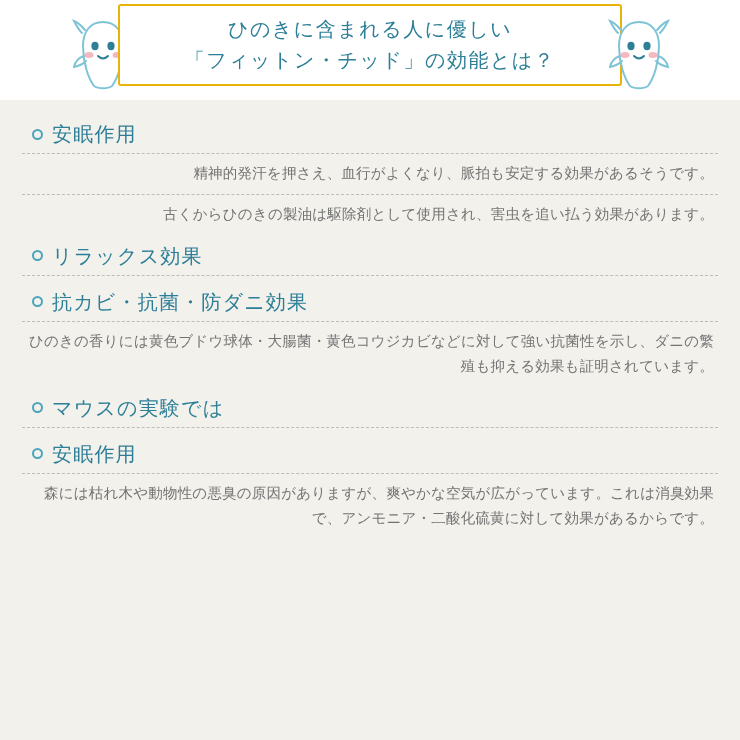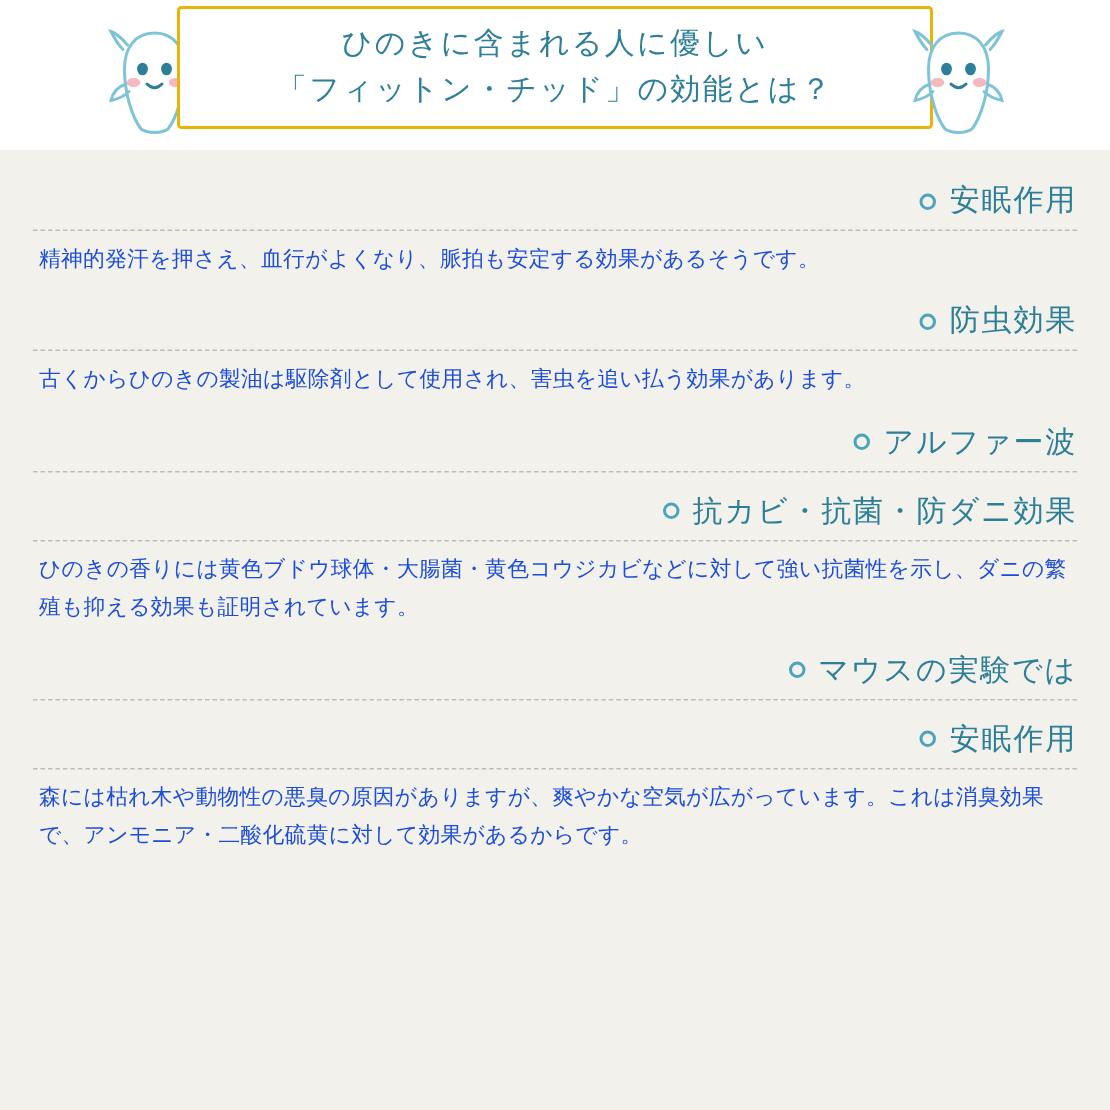--- a/index.html
+++ b/index.html
@@ -65,21 +65,20 @@
     padding: 14px 22px 0 22px;
     box-sizing: border-box;
   }
   .section { margin-bottom: 6px; }
 
   .sec-head {
     display: flex;
     align-items: center;
     gap: 9px;
     padding: 8px 0 5px 10px;
-    justify-content: flex-end;
   }
   .circle-mark {
     width: 11px;
     height: 11px;
     border: 2px solid #4ba3bd;
     border-radius: 50%;
     box-sizing: border-box;
     flex: 0 0 auto;
   }
   .sec-title {
@@ -91,23 +90,24 @@
   }
   .divider {
     border: 0;
     border-top: 1px dashed #bdbdb8;
     margin: 2px 0 0 0;
     height: 0;
   }
   .sec-body {
     font-size: 14.5px;
     line-height: 1.75;
-    color: #1d4ed8;
+    color: #737373;
     padding: 7px 4px 2px 4px;
     letter-spacing: 0.2px;
+    text-align: right;
   }
 </style>
 </head>
 <body>
 
 <div class="header">
 
   <div class="mascot left">
     <svg width="62" height="74" viewBox="0 0 62 74">
       <g fill="none" stroke="#7fc4d6" stroke-width="2" stroke-linecap="round">
@@ -153,32 +153,28 @@
   <div class="section">
     <div class="sec-head">
       <span class="circle-mark"></span>
       <span class="sec-title">安眠作用</span>
     </div>
     <hr class="divider">
     <div class="sec-body">精神的発汗を押さえ、血行がよくなり、脈拍も安定する効果があるそうです。</div>
   </div>
 
   <div class="section">
-    <div class="sec-head">
-      <span class="circle-mark"></span>
-      <span class="sec-title">防虫効果</span>
-    </div>
     <hr class="divider">
     <div class="sec-body">古くからひのきの製油は駆除剤として使用され、害虫を追い払う効果があります。</div>
   </div>
 
   <div class="section">
     <div class="sec-head">
       <span class="circle-mark"></span>
-      <span class="sec-title">アルファー波</span>
+      <span class="sec-title">リラックス効果</span>
     </div>
     <hr class="divider">
   </div>
 
   <div class="section">
     <div class="sec-head">
       <span class="circle-mark"></span>
       <span class="sec-title">抗カビ・抗菌・防ダニ効果</span>
     </div>
     <hr class="divider">

